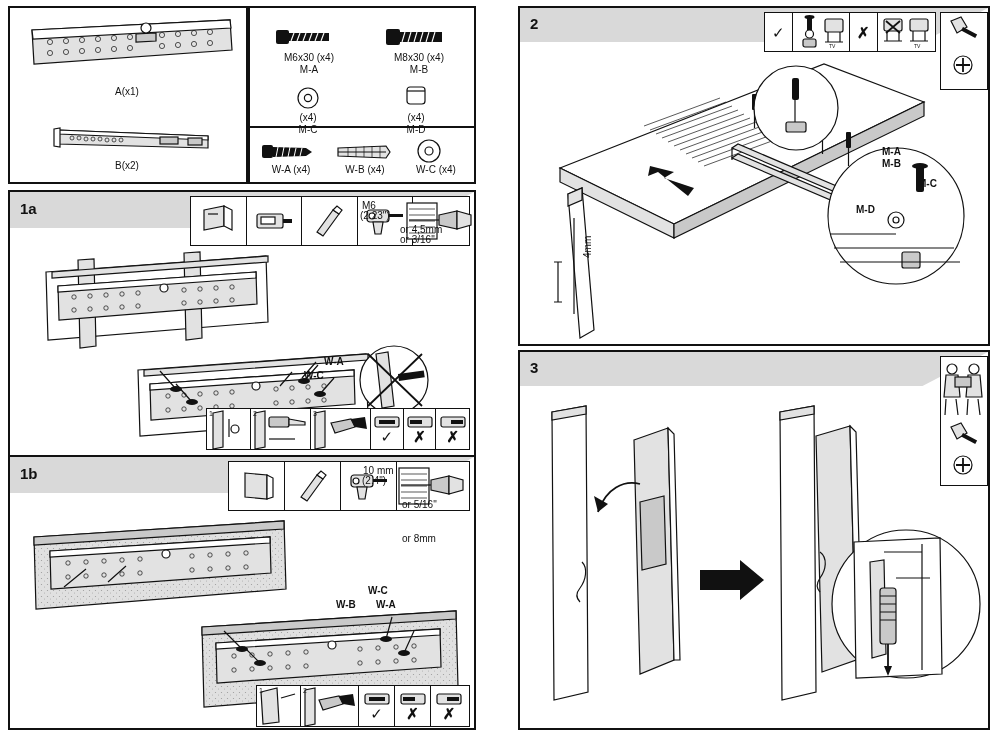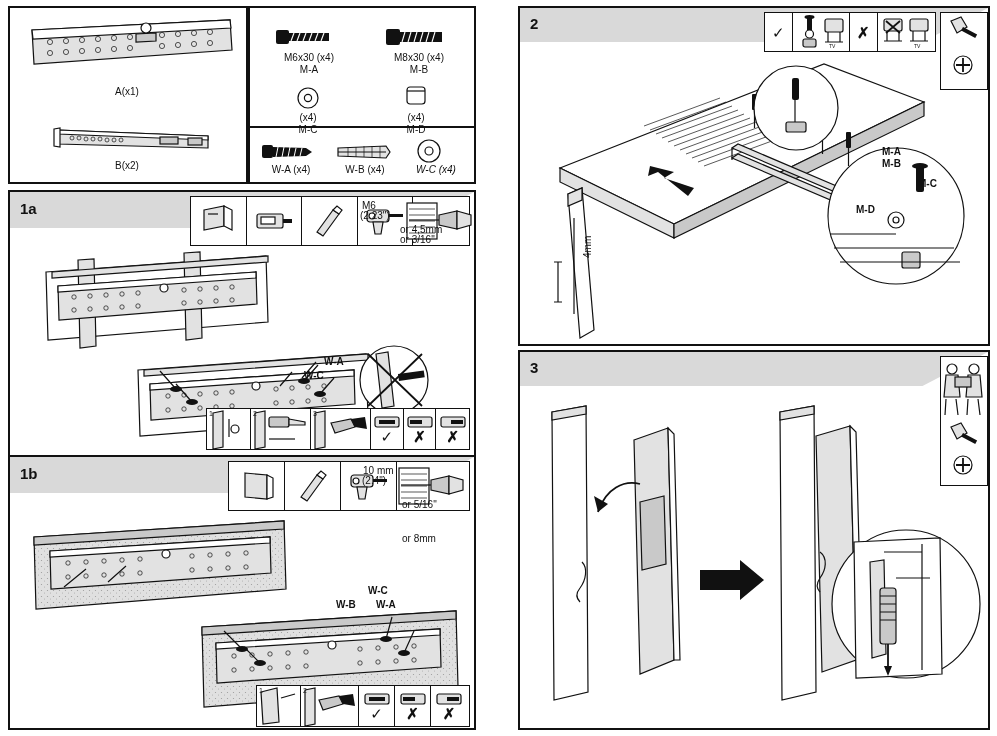--- a/index.html
+++ b/index.html
@@ -168,21 +168,21 @@
           <line x1="46" y1="4" x2="46" y2="16"></line>
         </g>
       <path class="s" d="M4 10 h48"></path>
     </svg>
     <div class="cap" style="position:absolute;left:80px;top:156px;width:70px;">W-B (x4)</div>
 
     <svg style="position:absolute;left:166px;top:130px;" width="26" height="26" viewBox="0 0 26 26">
       <circle class="sf" cx="13" cy="13" r="11"></circle>
         <circle class="sf" cx="13" cy="13" r="4"></circle>
     </svg>
-    <div class="cap" style="position:absolute;left:150px;top:156px;width:72px;font-style:italic;">W-C (x4)</div>
+    <div class="cap" style="position:absolute;left:150px;top:156px;width:72px;">W-C (x4)</div>
   </div>
 
   <div class="panel" style="left:8px;top:190px;width:468px;height:322px;">
     <div class="hdr-band slant" style="width:464px;height:36px;"></div>
     <div class="step-num" style="left:10px;top:8px;">1a</div>
 
     <div class="icon-strip" style="left:180px;top:4px;width:280px;height:50px;">
       <div class="icon-cell" style="width:56px;">
         <svg width="40" height="34" viewBox="0 0 40 34">
             <polygon class="gf" points="6,6 26,2 26,22 6,26"></polygon>

